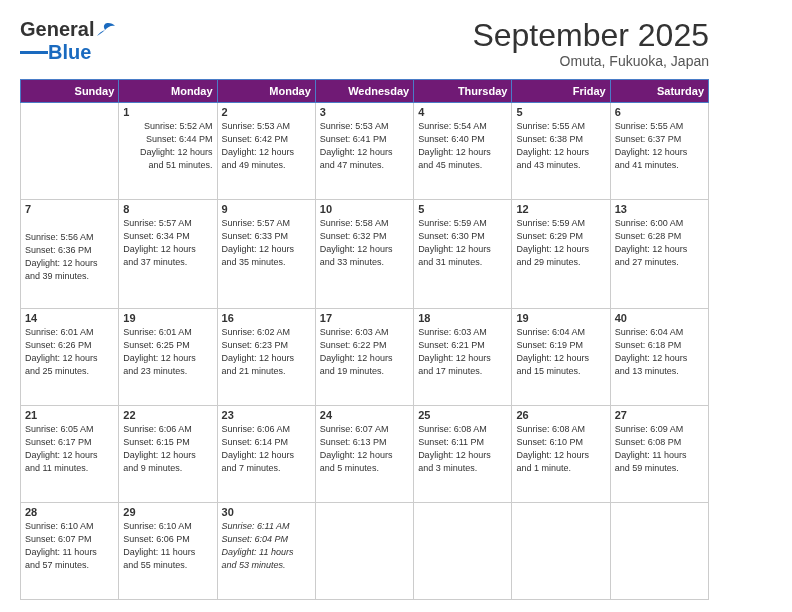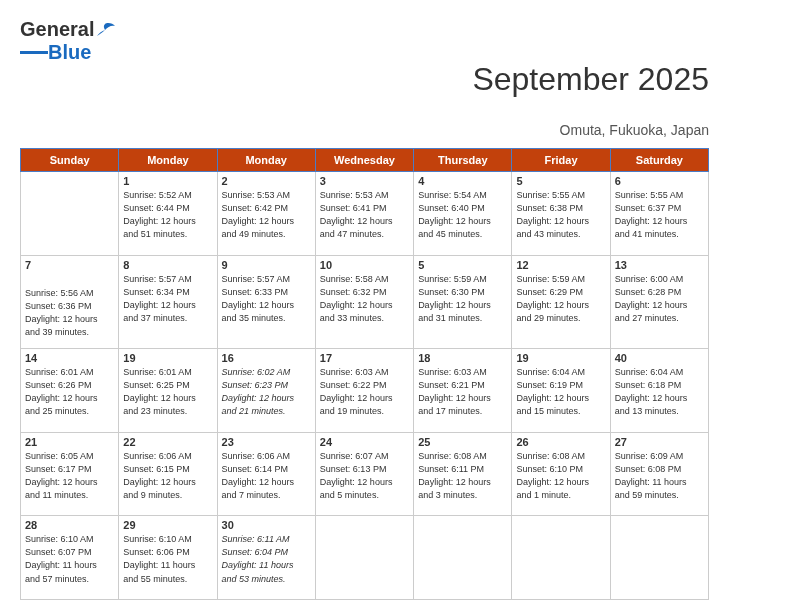--- a/index.html
+++ b/index.html
@@ -29,41 +29,39 @@
       align-items: flex-start;
     }
     .title-block {
       text-align: right;
     }
     .month-title {
       font-size: 32px;
       font-weight: normal;
       color: #333;
       line-height: 1.1;
-      margin-top: 44px;
     }
     .location {
       font-size: 14px;
       color: #555;
-      margin-top: 25px;
     }
     .calendar {
       flex: 1;
       border: 1px solid #ccc;
       border-collapse: collapse;
       width: 100%;
       table-layout: fixed;
     }
     .calendar th {
-      background: #c2410c;
+      background: #701a75;
       color: #fff;
       font-size: 11px;
       font-weight: bold;
       padding: 5px 4px;
-      text-align: center;
+      text-align: right;
       border: 1px solid #4a7cc7;
     }
     .calendar td {
       border: 1px solid #ccc;
       vertical-align: top;
       padding: 3px 4px;
       font-size: 9.5px;
       color: #333;
       height: 78px;
     }
@@ -122,21 +120,21 @@
         <th>Thursday</th>
         <th>Friday</th>
         <th>Saturday</th>
       </tr>
     </thead>
     <tbody id="calendar-body">
     <tr class="week-row">
           <td class="empty"></td>
           <td>
             <span class="day-num">1</span>
-            <div class="day-info" style="white-space: pre-line;">Sunrise: 5:52 AM
+            <div class="day-info" style="white-space: pre-line; text-align: right;">Sunrise: 5:52 AM
 Sunset: 6:44 PM
 Daylight: 12 hours
 and 51 minutes.</div>
           </td>
           <td>
             <span class="day-num">2</span>
             <div class="day-info" style="white-space: pre-line;">Sunrise: 5:53 AM
 Sunset: 6:42 PM
 Daylight: 12 hours
 and 49 minutes.</div>
@@ -231,21 +229,21 @@
           </td>
           <td>
             <span class="day-num">19</span>
             <div class="day-info" style="white-space: pre-line;">Sunrise: 6:01 AM
 Sunset: 6:25 PM
 Daylight: 12 hours
 and 23 minutes.</div>
           </td>
           <td>
             <span class="day-num">16</span>
-            <div class="day-info" style="white-space: pre-line; font-style: italic;">Sunrise: 6:02 AM
+            <div class="day-info" style="white-space: pre-line;">Sunrise: 6:02 AM
 Sunset: 6:23 PM
 Daylight: 12 hours
 and 21 minutes.</div>
           </td>
           <td>
             <span class="day-num">17</span>
             <div class="day-info" style="white-space: pre-line;">Sunrise: 6:03 AM
 Sunset: 6:22 PM
 Daylight: 12 hours
 and 19 minutes.</div>

